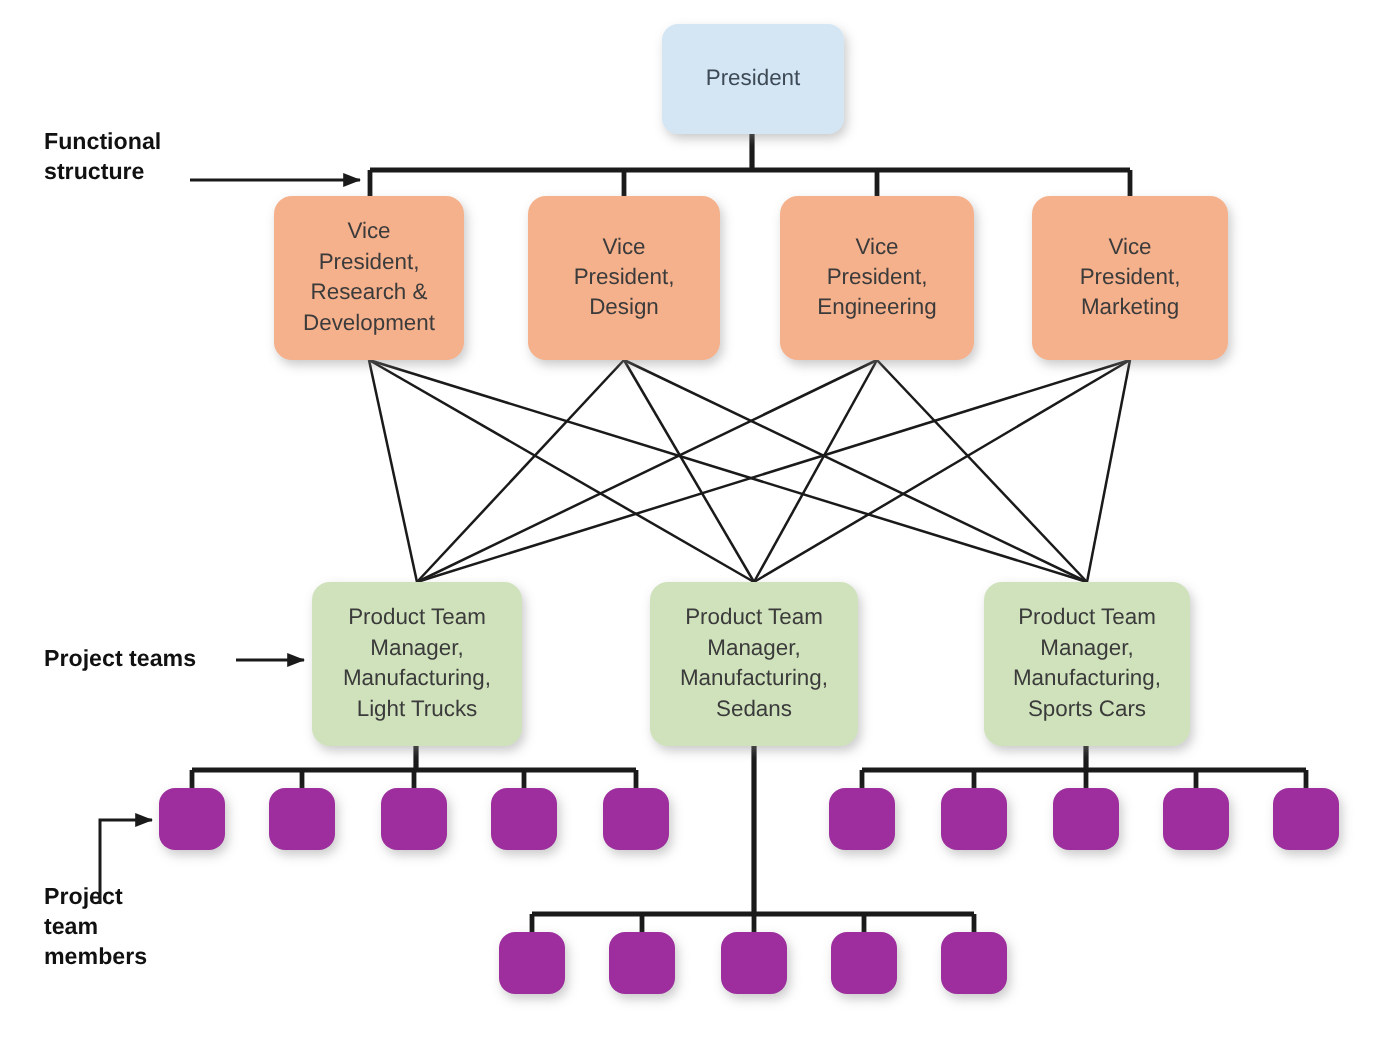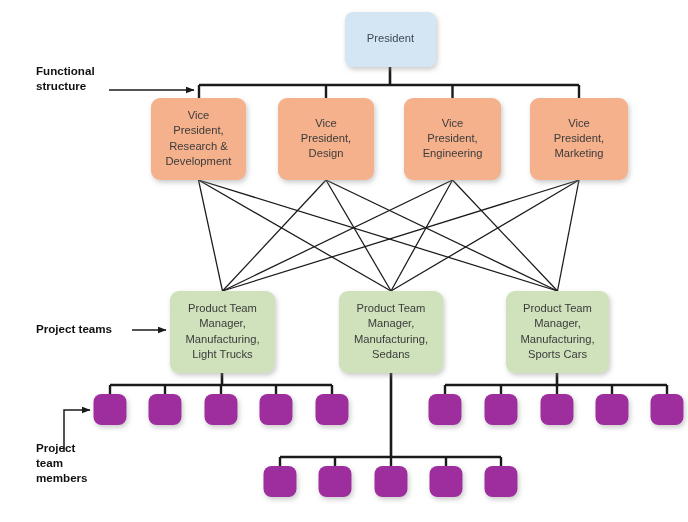--- a/index.html
+++ b/index.html
@@ -12,21 +12,20 @@
     width: 688px;
     height: 522px;
     font-family: "Liberation Sans", sans-serif;
     overflow: hidden;
     position: relative;
   }
   #diagram-root {
     position: relative;
     width: 568px;
     height: 522px;
-    margin-left: 14px;
   }
   svg.diagram {
     display: block;
     width: 688px;
     height: 522px;
   }
   .node-text {
     font-family: "Liberation Sans", sans-serif;
     font-size: 11.2px;
     fill: #3b3b3b;

